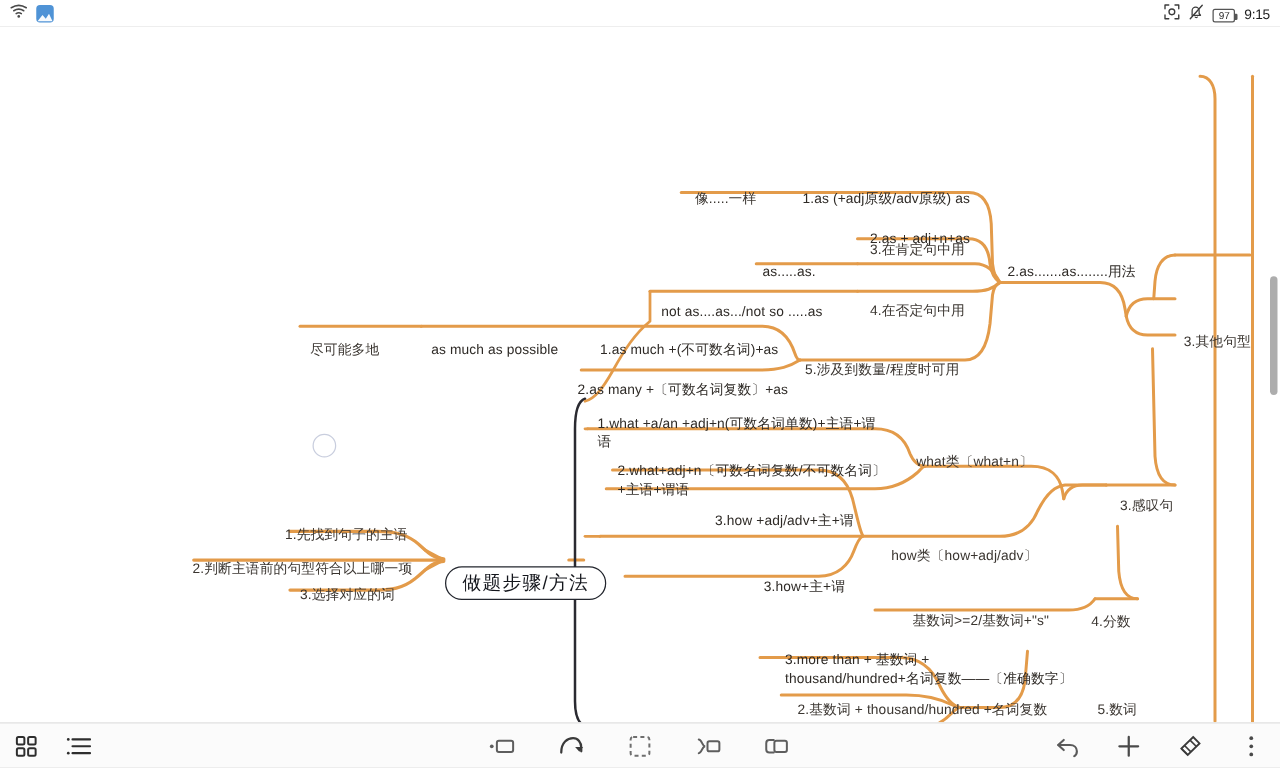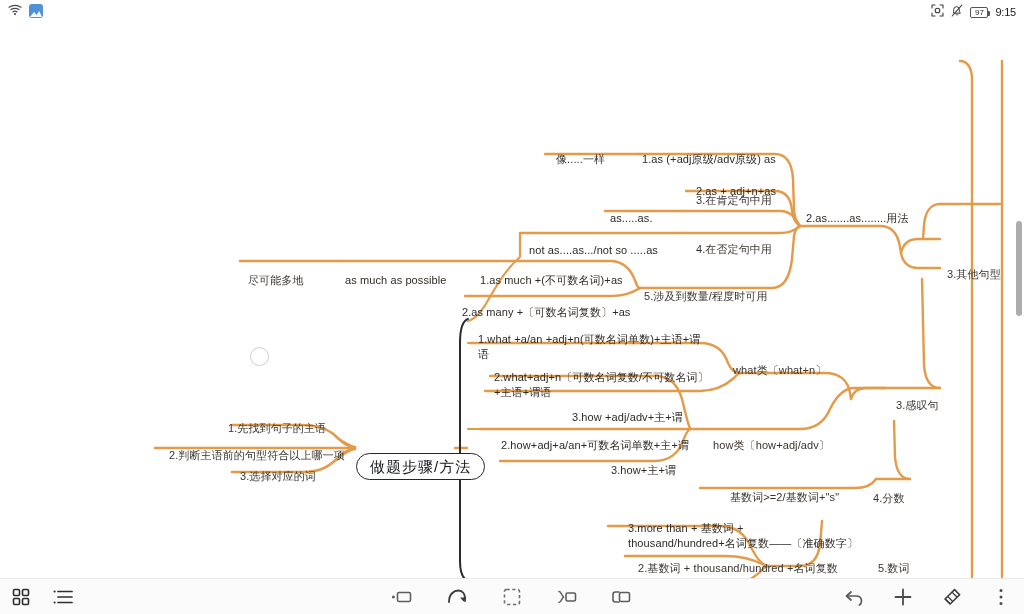--- a/index.html
+++ b/index.html
@@ -224,41 +224,40 @@
     <div class="node" style="left:462px; top:284px;">2.as many +〔可数名词复数〕+as</div>
 
     <div class="node" style="left:478px; top:311px; width:228px;">1.what +a/an +adj+n(可数名词单数)+主语+谓语</div>
 
     <div class="node" style="left:494px; top:349px; width:216px;">2.what+adj+n〔可数名词复数/不可数名词〕+主语+谓语</div>
 
     <div class="node cn" style="left:733px; top:342px;">what类〔what+n〕</div>
 
     <div class="node" style="left:572px; top:389px;">3.how +adj/adv+主+谓</div>
 
-    <div class="node" style="left:501px; top:417px;">2.how+adj+a/an+可数名词单数+主+谓</div>
 
     <div class="node" style="left:611px; top:442px;">3.how+主+谓</div>
 
     <div class="node cn" style="left:713px; top:417px;">how类〔how+adj/adv〕</div>
 
     <div class="node cn" style="left:863px; top:377px;margin-left:33px;">3.感叹句</div>
 
     <div class="node cn" style="left:730px; top:469px;">基数词&gt;=2/基数词+"s"</div>
 
     <div class="node cn" style="left:873px; top:470px;">4.分数</div>
 
     <div class="node" style="left:628px; top:500px; width:230px;">3.more than + 基数词 +
 thousand/hundred+名词复数——〔准确数字〕</div>
 
     <div class="node cn" style="left:638px; top:540px;text-align:right;">2.基数词 + thousand/hundred +名词复数</div>
 
     <div class="node cn" style="left:878px; top:540px;">5.数词</div>
 
     <div class="node cn" style="left:228px; top:400px;">1.先找到句子的主语</div>
-    <div class="node cn" style="left:169px; top:427px;">2.判断主语前的句型符合以上哪一项</div>
+    <div class="node cn" style="left:154px; top:427px;">2.判断主语前的句型符合以上哪一项</div>
     <div class="node cn" style="left:240px; top:448px;">3.选择对应的词</div>
 
     <div class="node lvl-root" style="left:356px; top:432px;">做题步骤/方法</div>
 
     <div id="vscroll" style="top:200px; height:95px;"></div>
 
   </div>
 
   <div id="toolbar">
 

